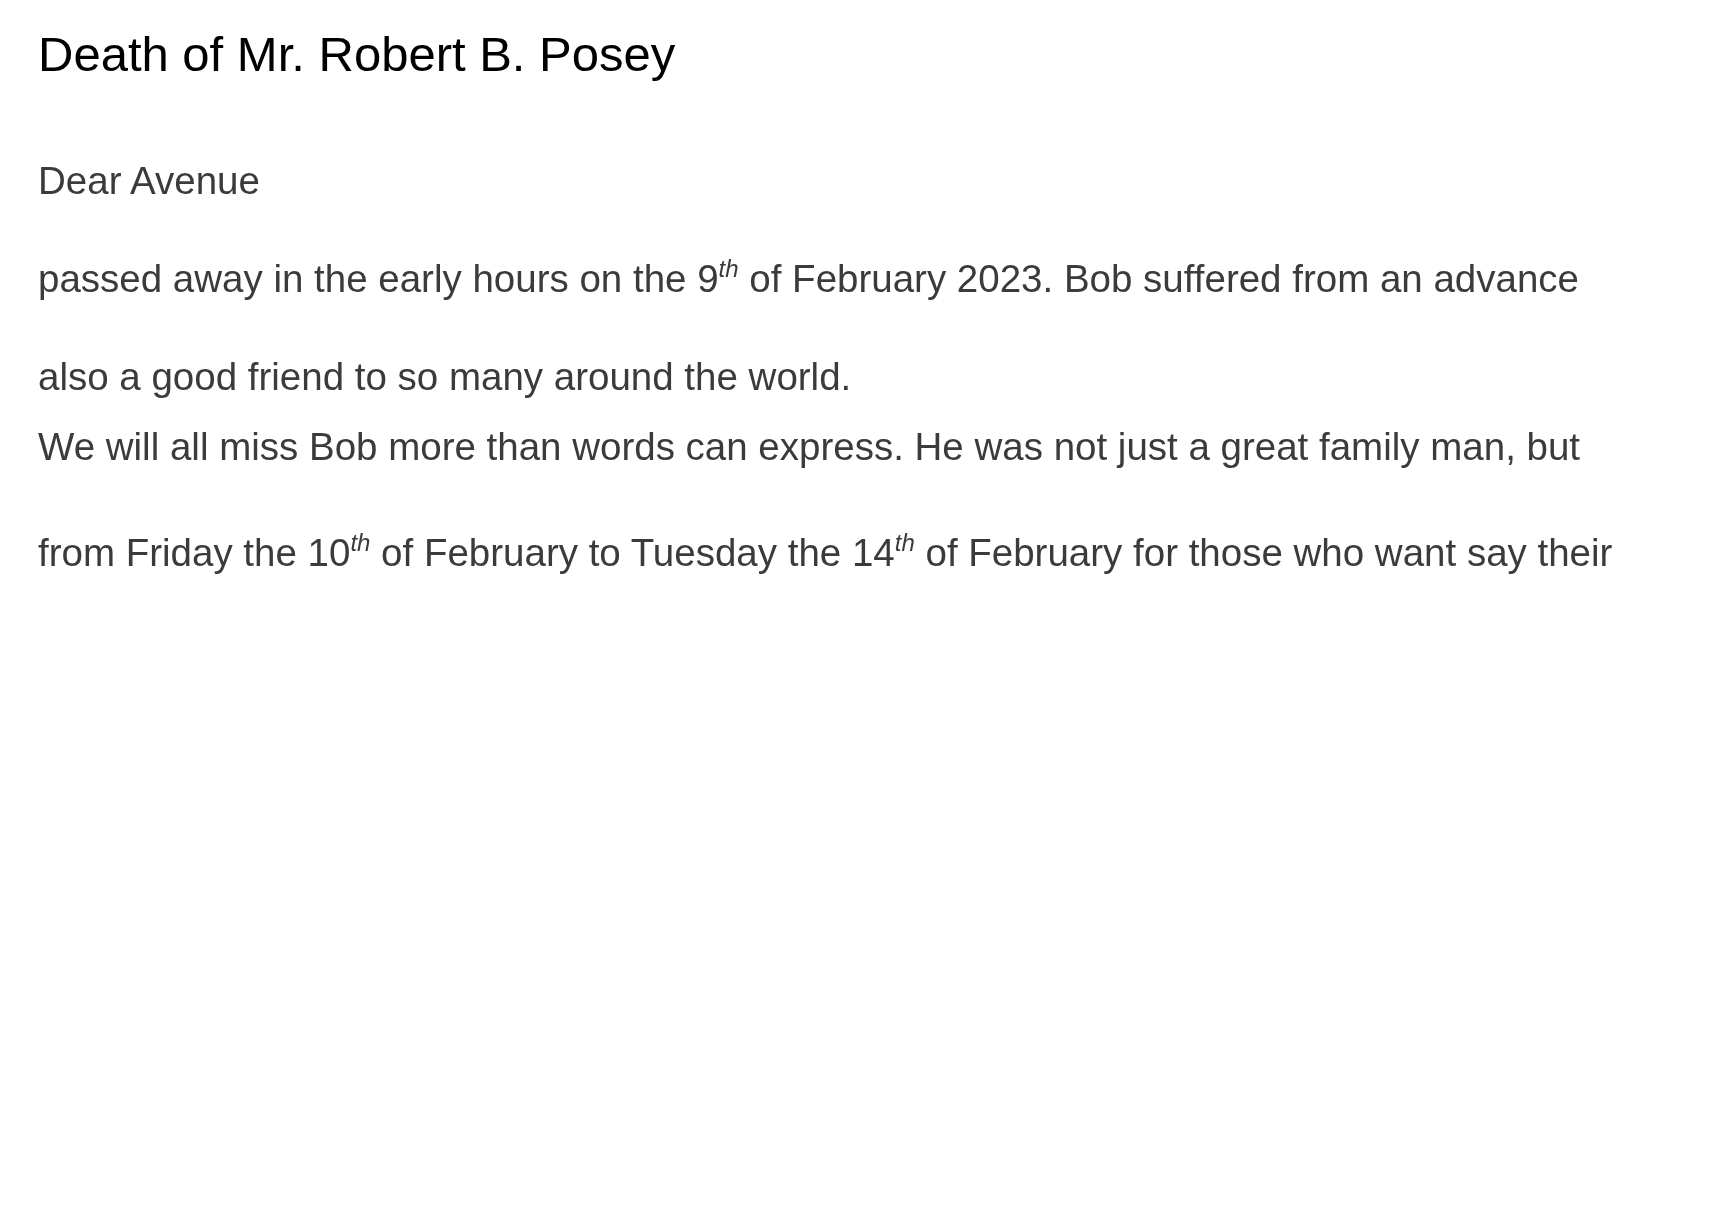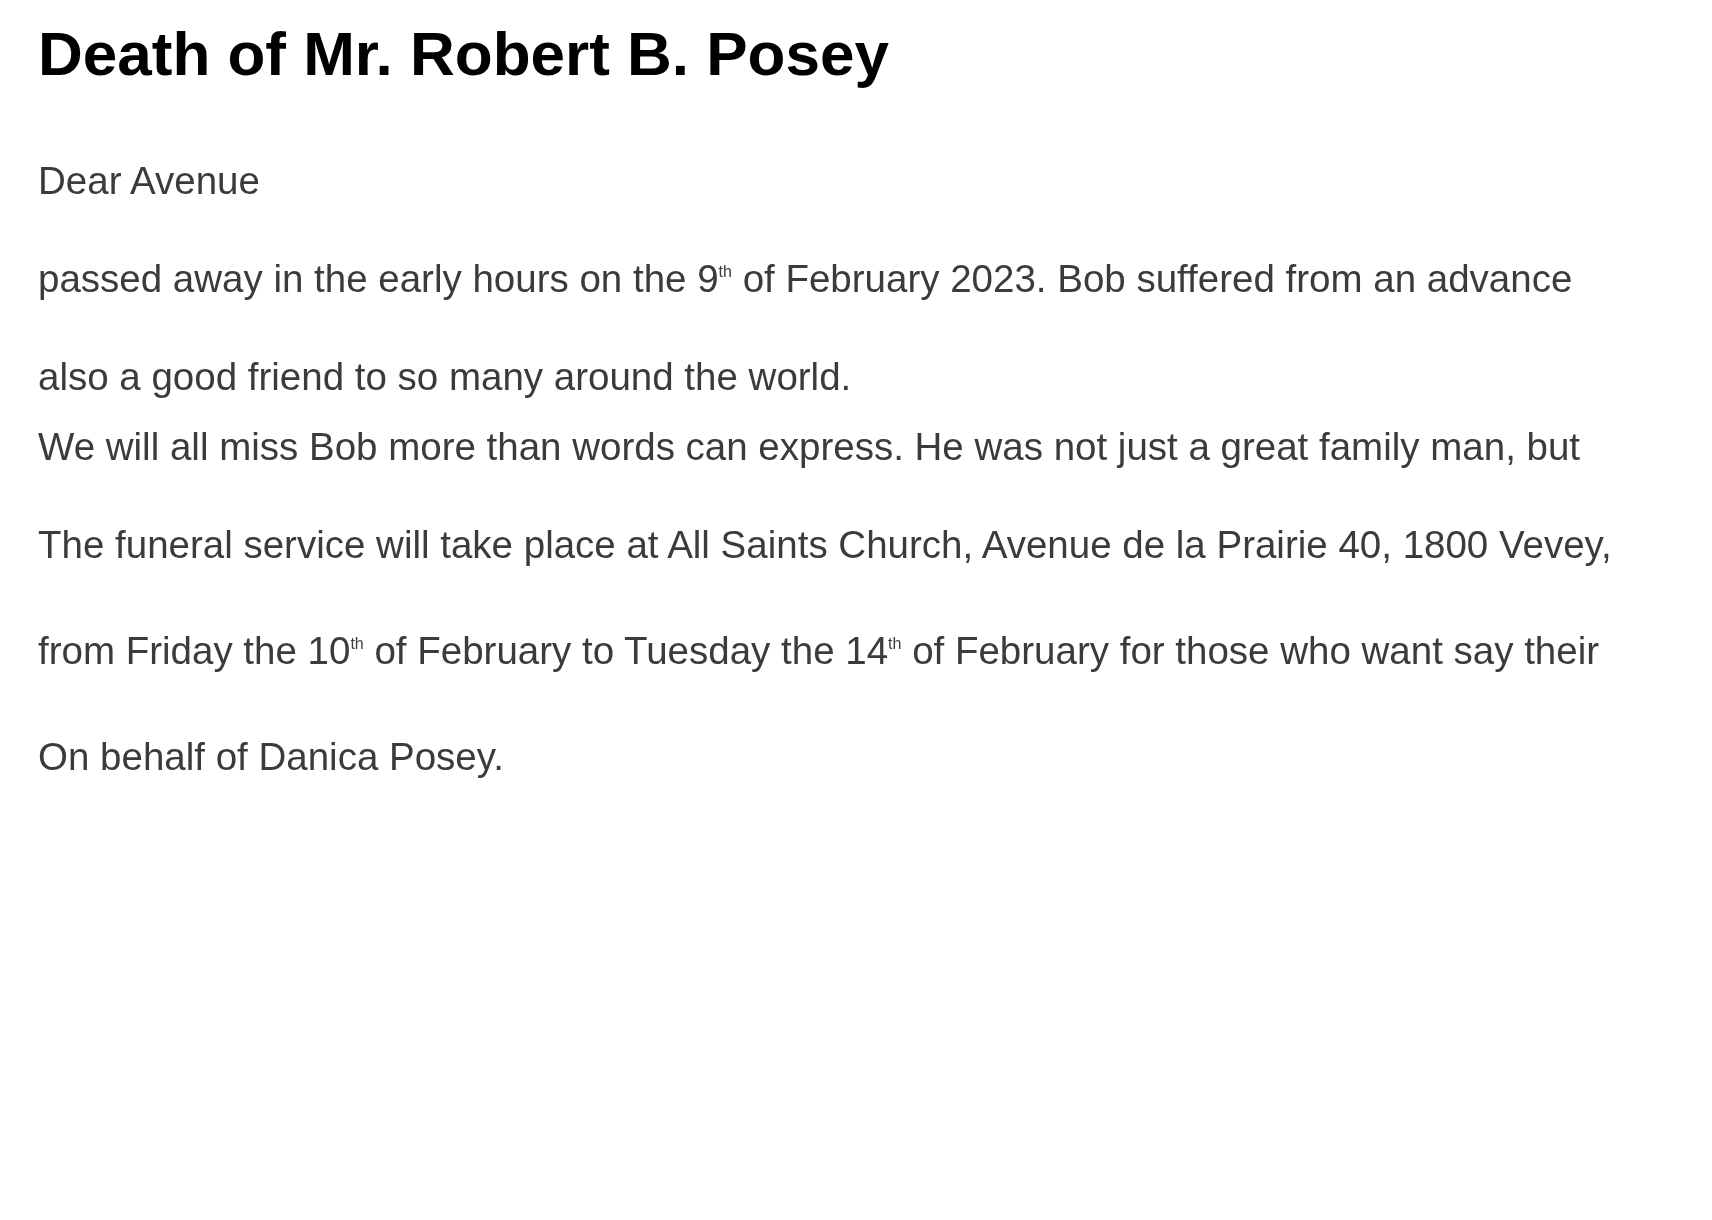--- a/index.html
+++ b/index.html
@@ -9,63 +9,60 @@
     box-sizing: border-box;
     padding: 16px 6px 0 38px;
     background: #ffffff;
     font-family: "Liberation Sans", sans-serif;
     font-size: 38.5px;
     line-height: 70px;
     color: #3b3b3b;
     overflow: hidden;
   }
   h1[data-name="document-title"] {
-    font-size: 62px;
+    font-size: 49px;
     line-height: 76px;
-    font-weight: bold;
+    font-weight: normal;
     color: #000000;
     margin: 0 0 54px 0;
     letter-spacing: 0;
   }
   p.doc-paragraph {
     margin: 0 0 28px 0;
   }
   p.doc-paragraph.gap-before {
     margin-top: 36px;
   }
   .line {
     display: block;
     white-space: pre;
   }
   sup.ord {
-    font-size: 16px;
+    font-size: 24px;
     line-height: 0;
     vertical-align: baseline;
     position: relative;
     top: -15px;
+    font-style: italic;
   }
 </style>
 </head>
 <body data-name="document-page" style="background: rgb(255, 255, 255); color: rgb(59, 59, 59);">
 
 <h1 data-name="document-title" style="color: rgb(0, 0, 0);">Death of Mr. Robert B. Posey</h1>
 
 <div id="paragraphs-container" data-name="document-body">
     <p class="doc-paragraph" data-name="paragraph-salutation">
       <span class="line" data-name="text-line">Dear Avenue</span>
     </p>
     <p class="doc-paragraph" data-name="paragraph-announcement">
       <span class="line" data-name="text-line">passed away in the early hours on the 9<sup class="ord" data-name="ordinal-suffix">th</sup> of February 2023. Bob suffered from an advance</span>
     </p>
     <p class="doc-paragraph" data-name="paragraph-tribute">
       <span class="line" data-name="text-line">also a good friend to so many around the world.</span>
       <span class="line" data-name="text-line">We will all miss Bob more than words can express. He was not just a great family man, but</span>
     </p>
     <p class="doc-paragraph" data-name="paragraph-funeral-service">
-      <span class="line" data-name="text-line">The funeral service will take place at All Saints Church, Avenue de la Prairie 40, 1800 Vevey,</span>
     </p>
     <p class="doc-paragraph gap-before" data-name="paragraph-viewing-details">
       <span class="line" data-name="text-line">from Friday the 10<sup class="ord" data-name="ordinal-suffix">th</sup> of February to Tuesday the 14<sup class="ord" data-name="ordinal-suffix">th</sup> of February for those who want say their</span>
     </p>
-    <p class="doc-paragraph gap-before" data-name="paragraph-signature">
-      <span class="line" data-name="text-line">On behalf of Danica Posey.</span>
-    </p>
   </div>
 
 </body></html>

